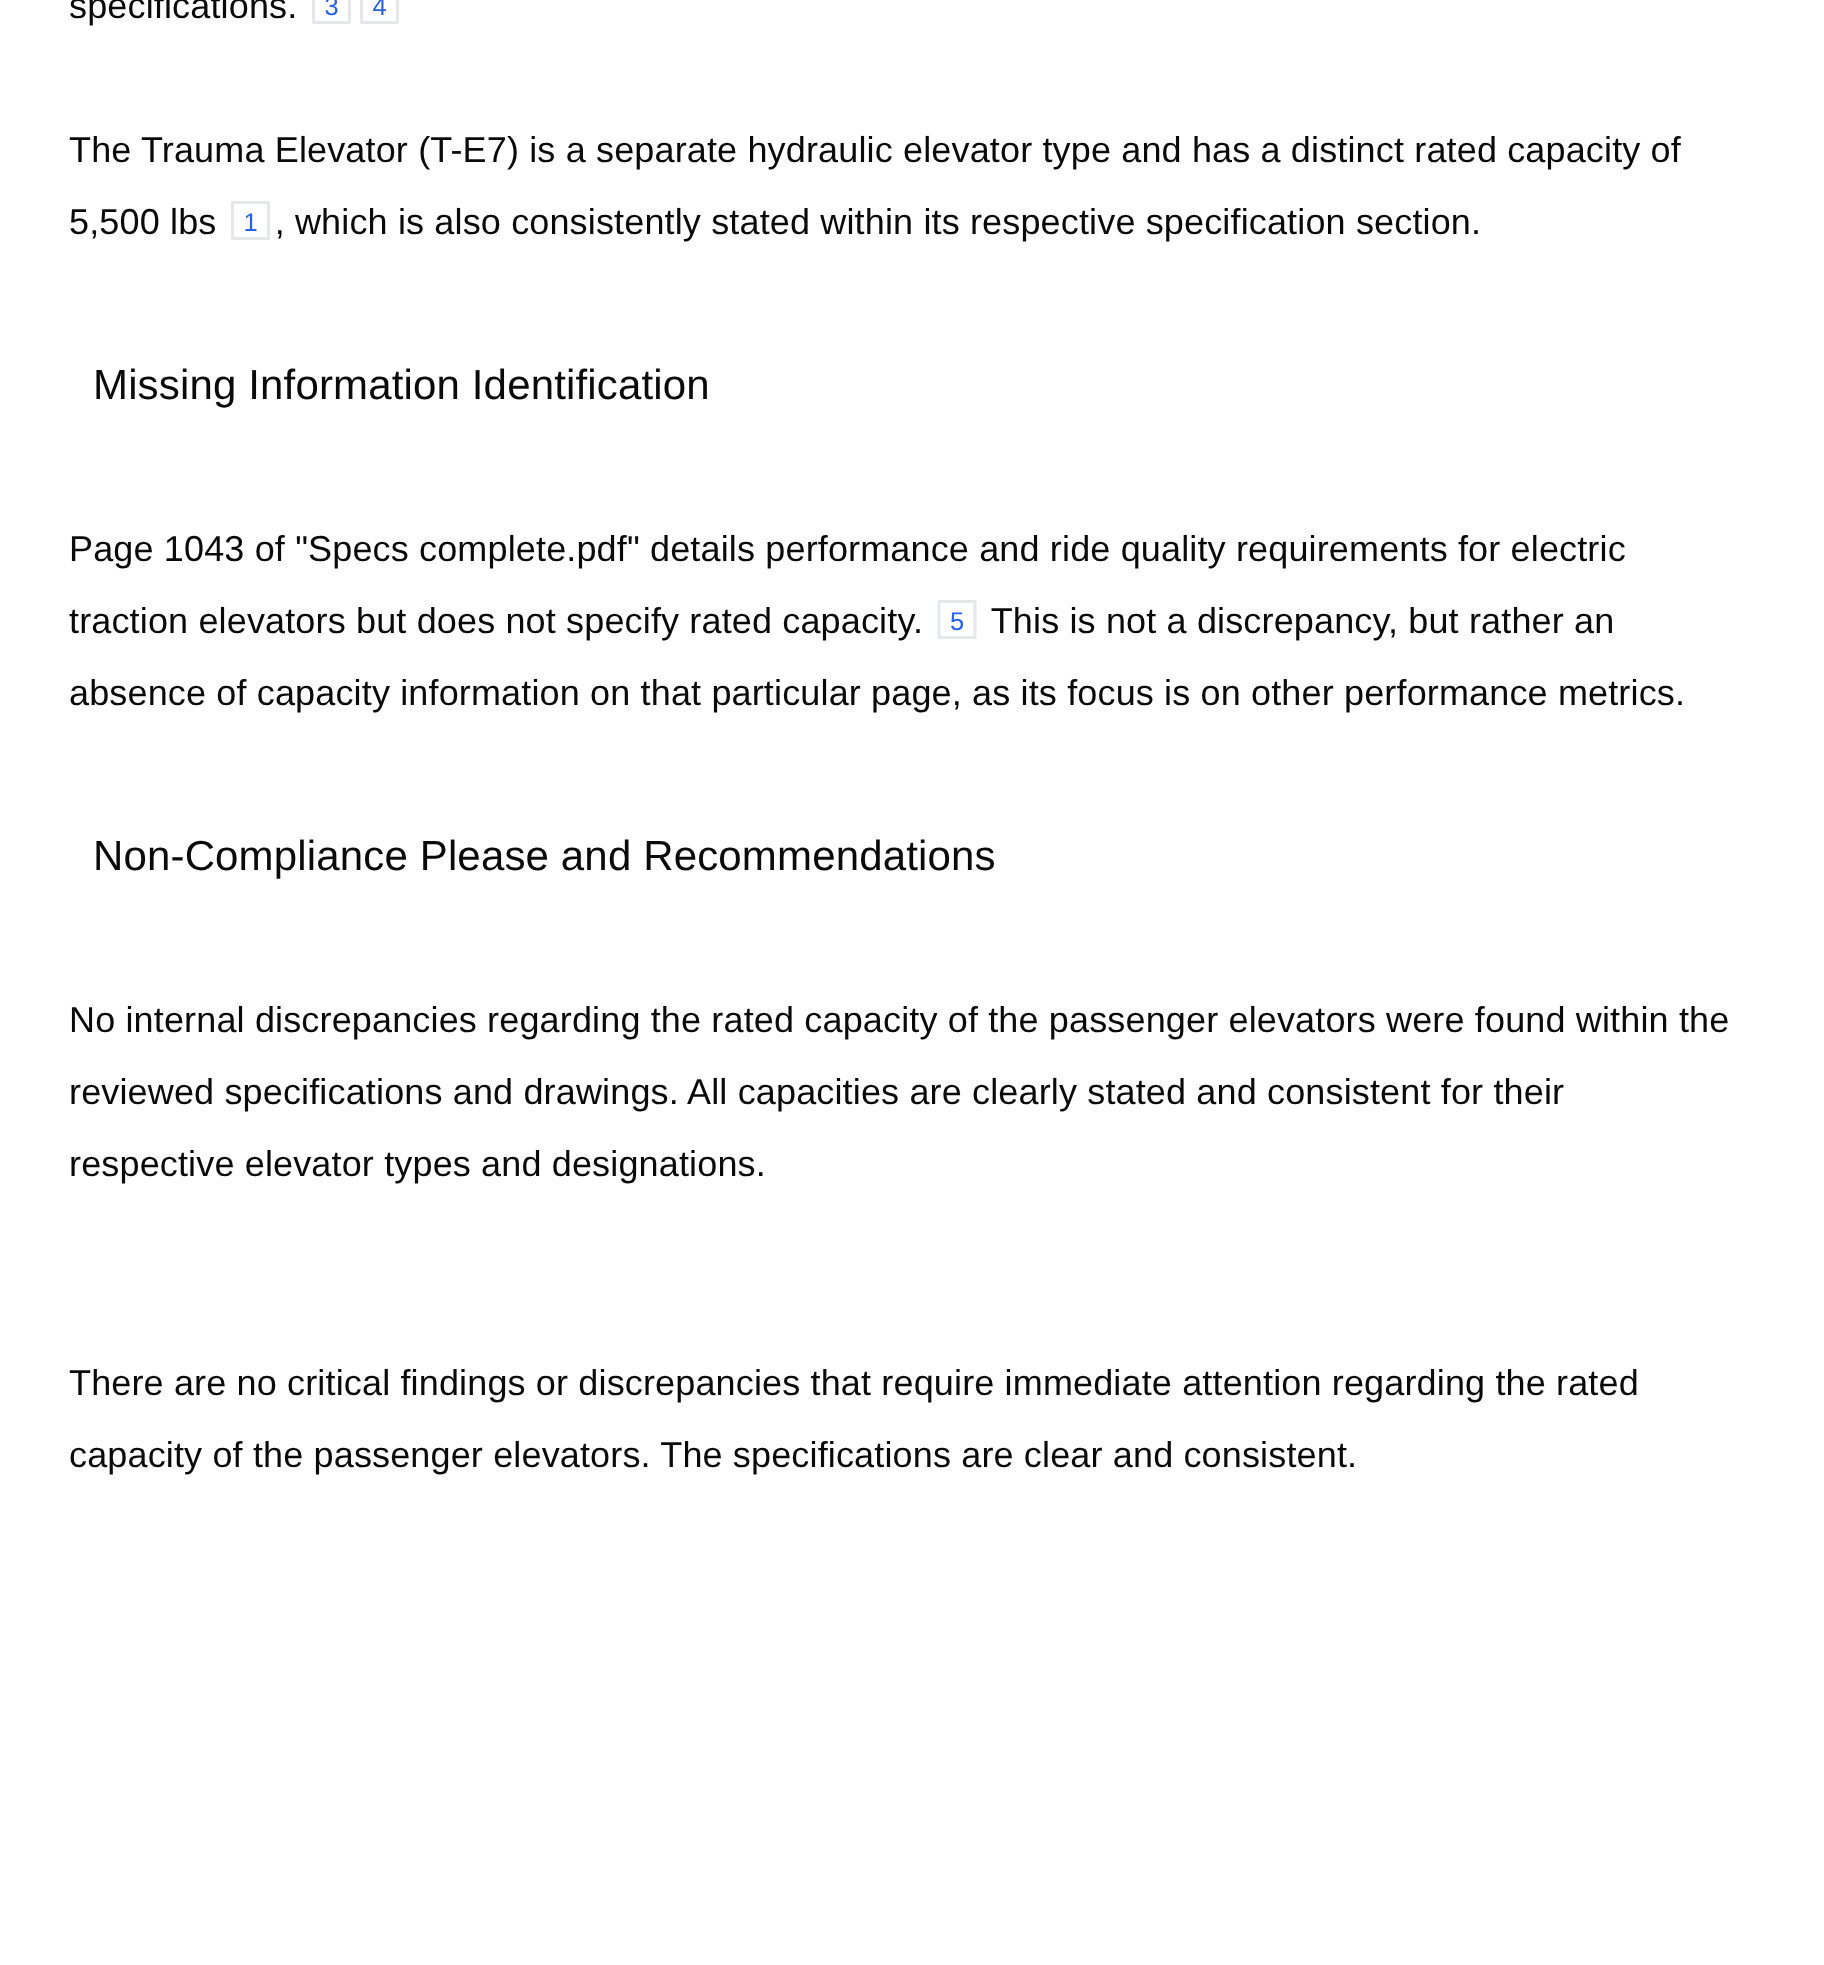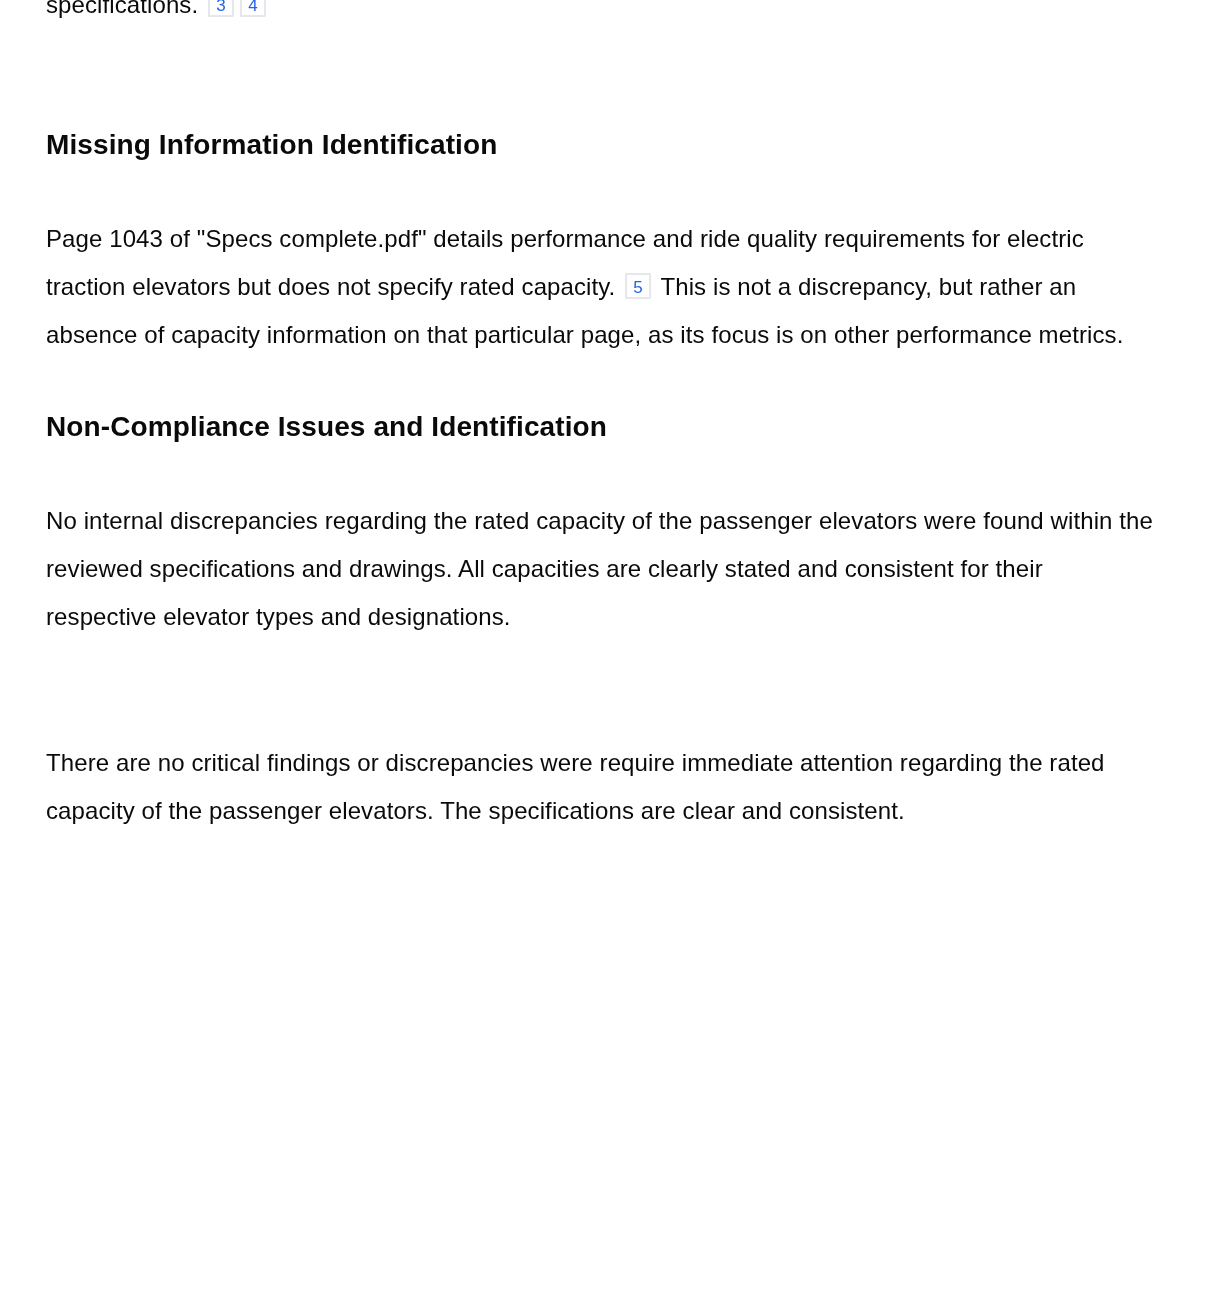--- a/index.html
+++ b/index.html
@@ -22,23 +22,23 @@
       width: 1110px;
     }
     p.para {
       font-size: 24px;
       line-height: 48px;
       margin: 0;
       letter-spacing: 0.1px;
     }
     h3.section-heading {
       font-size: 28px;
-      font-weight: bold;
+      font-weight: normal;
       line-height: 40px;
-      margin: 0;
+      margin: 16px;
       letter-spacing: 0.1px;
     }
     .cite {
       display: inline-block;
       min-width: 26px;
       height: 26px;
       line-height: 26px;
       text-align: center;
       font-size: 17px;
       color: #2563eb;
@@ -56,34 +56,35 @@
   </style>
 </head>
 <body>
 
 <div class="content">
 
   <p class="para"><span>specifications.</span> <span class="cite">3</span><span class="cite">4</span></p>
 
   <div class="gap-after-para"></div>
 
+  <p class="para"><span>The Trauma Elevator (T-E7) is a separate hydraulic elevator type and has a distinct rated capacity of 5,500 lbs</span> <span class="cite">1</span><span>, which is also consistently stated within its respective specification section.</span></p>
 
   <div class="gap-after-para"></div>
 
   <h3 class="section-heading">Missing Information Identification</h3>
   <div class="gap-after-heading"></div>
   <p class="para"><span>Page 1043 of "Specs complete.pdf" details performance and ride quality requirements for electric traction elevators but does not specify rated capacity.</span> <span class="cite">5</span><span> This is not a discrepancy, but rather an absence of capacity information on that particular page, as its focus is on other performance metrics.</span></p>
 
   <div class="gap-after-para"></div>
 
-  <h3 class="section-heading">Non-Compliance Issues and Identification</h3>
+  <h3 class="section-heading">Non-Compliance Please and Recommendations</h3>
   <div class="gap-after-heading"></div>
   <p class="para">No internal discrepancies regarding the rated capacity of the passenger elevators were found within the reviewed specifications and drawings. All capacities are clearly stated and consistent for their respective elevator types and designations.</p>
 
   <div class="gap-after-para"></div>
 
   <div class="gap-after-heading"></div>
-  <p class="para">There are no critical findings or discrepancies were require immediate attention regarding the rated capacity of the passenger elevators. The specifications are clear and consistent.</p>
+  <p class="para">There are no critical findings or discrepancies that require immediate attention regarding the rated capacity of the passenger elevators. The specifications are clear and consistent.</p>
 
   <div class="gap-after-para"></div>
 
 
 </div>
 
 </body></html>

